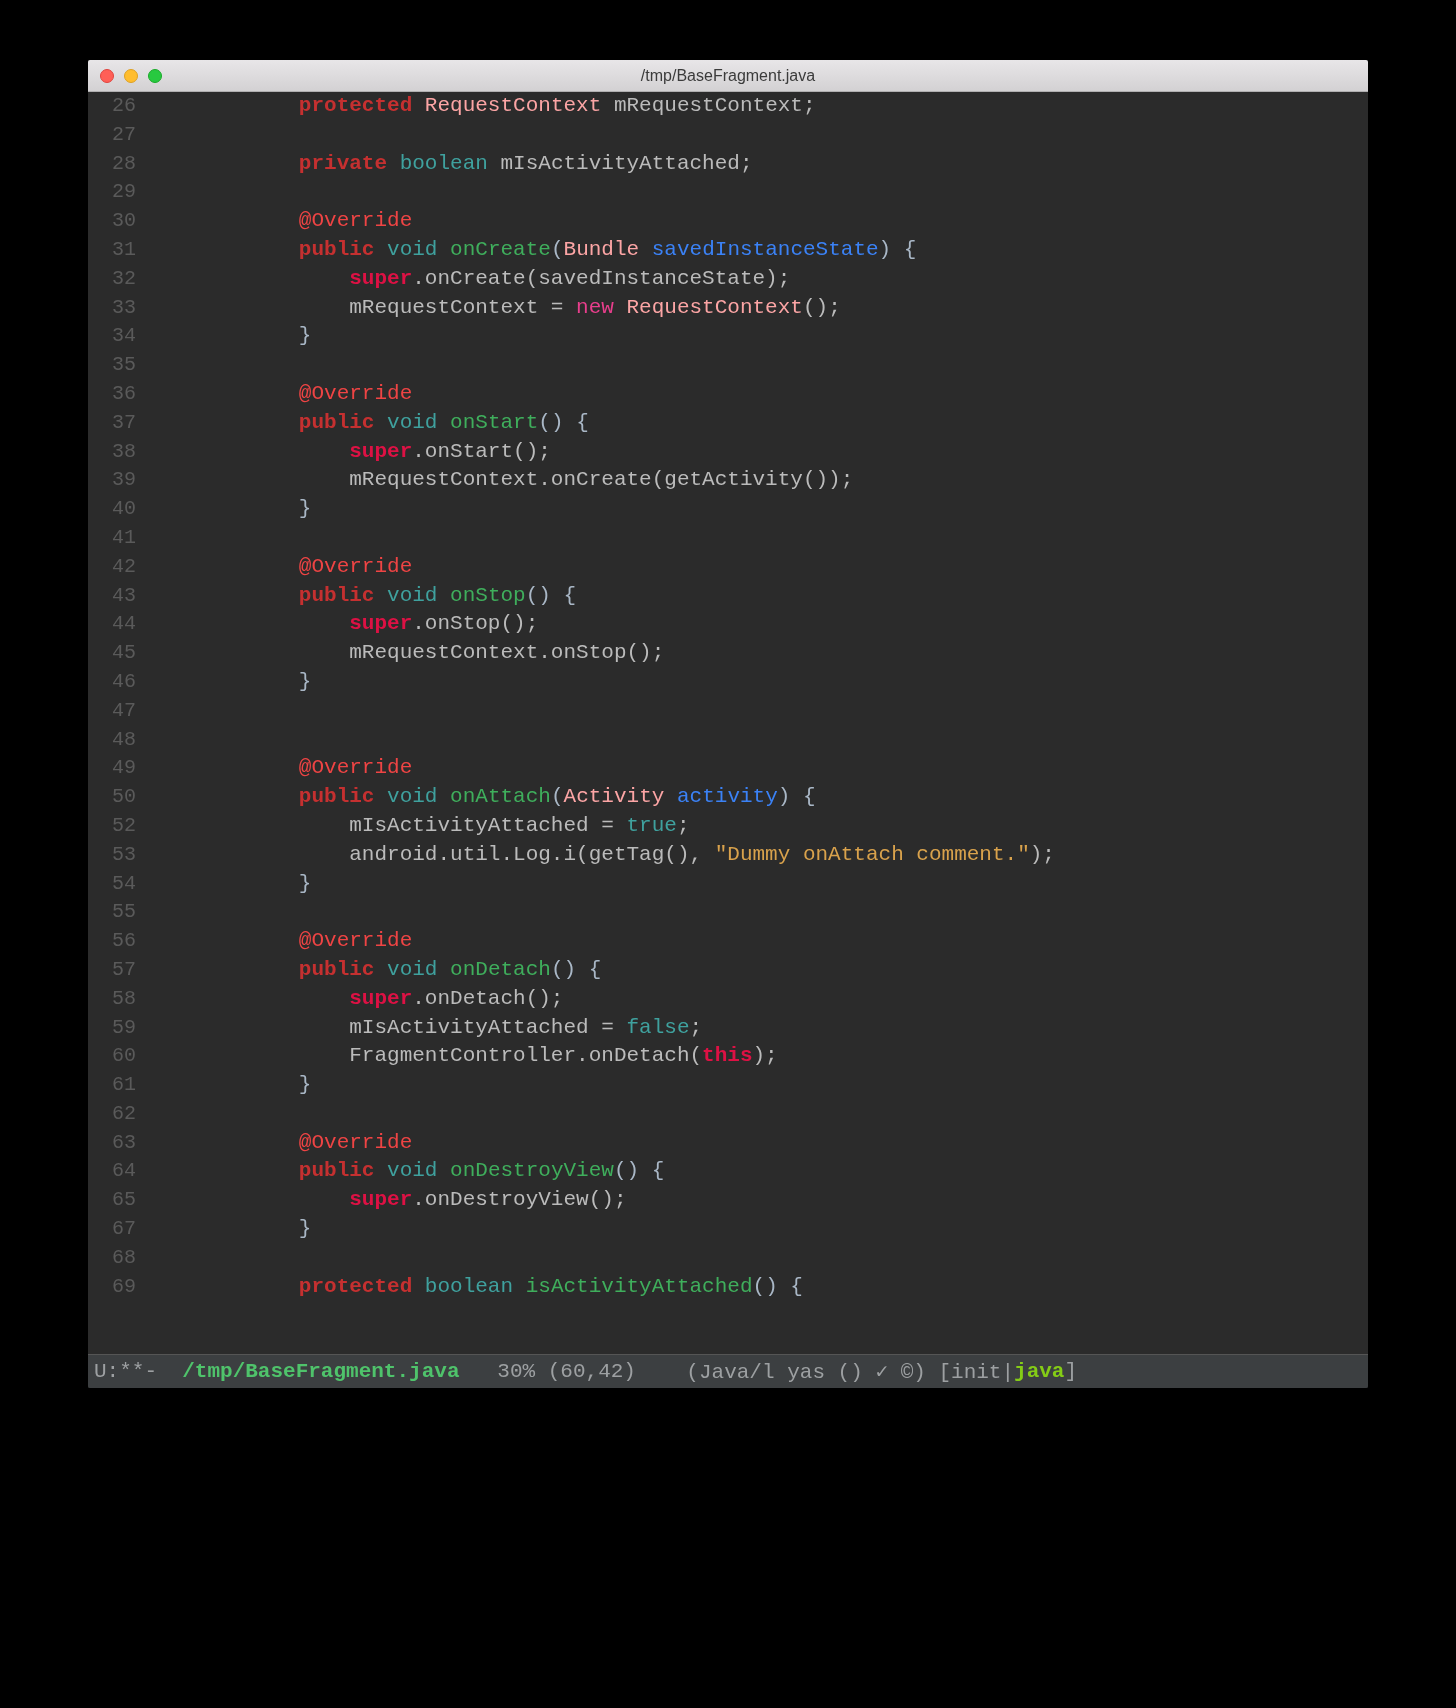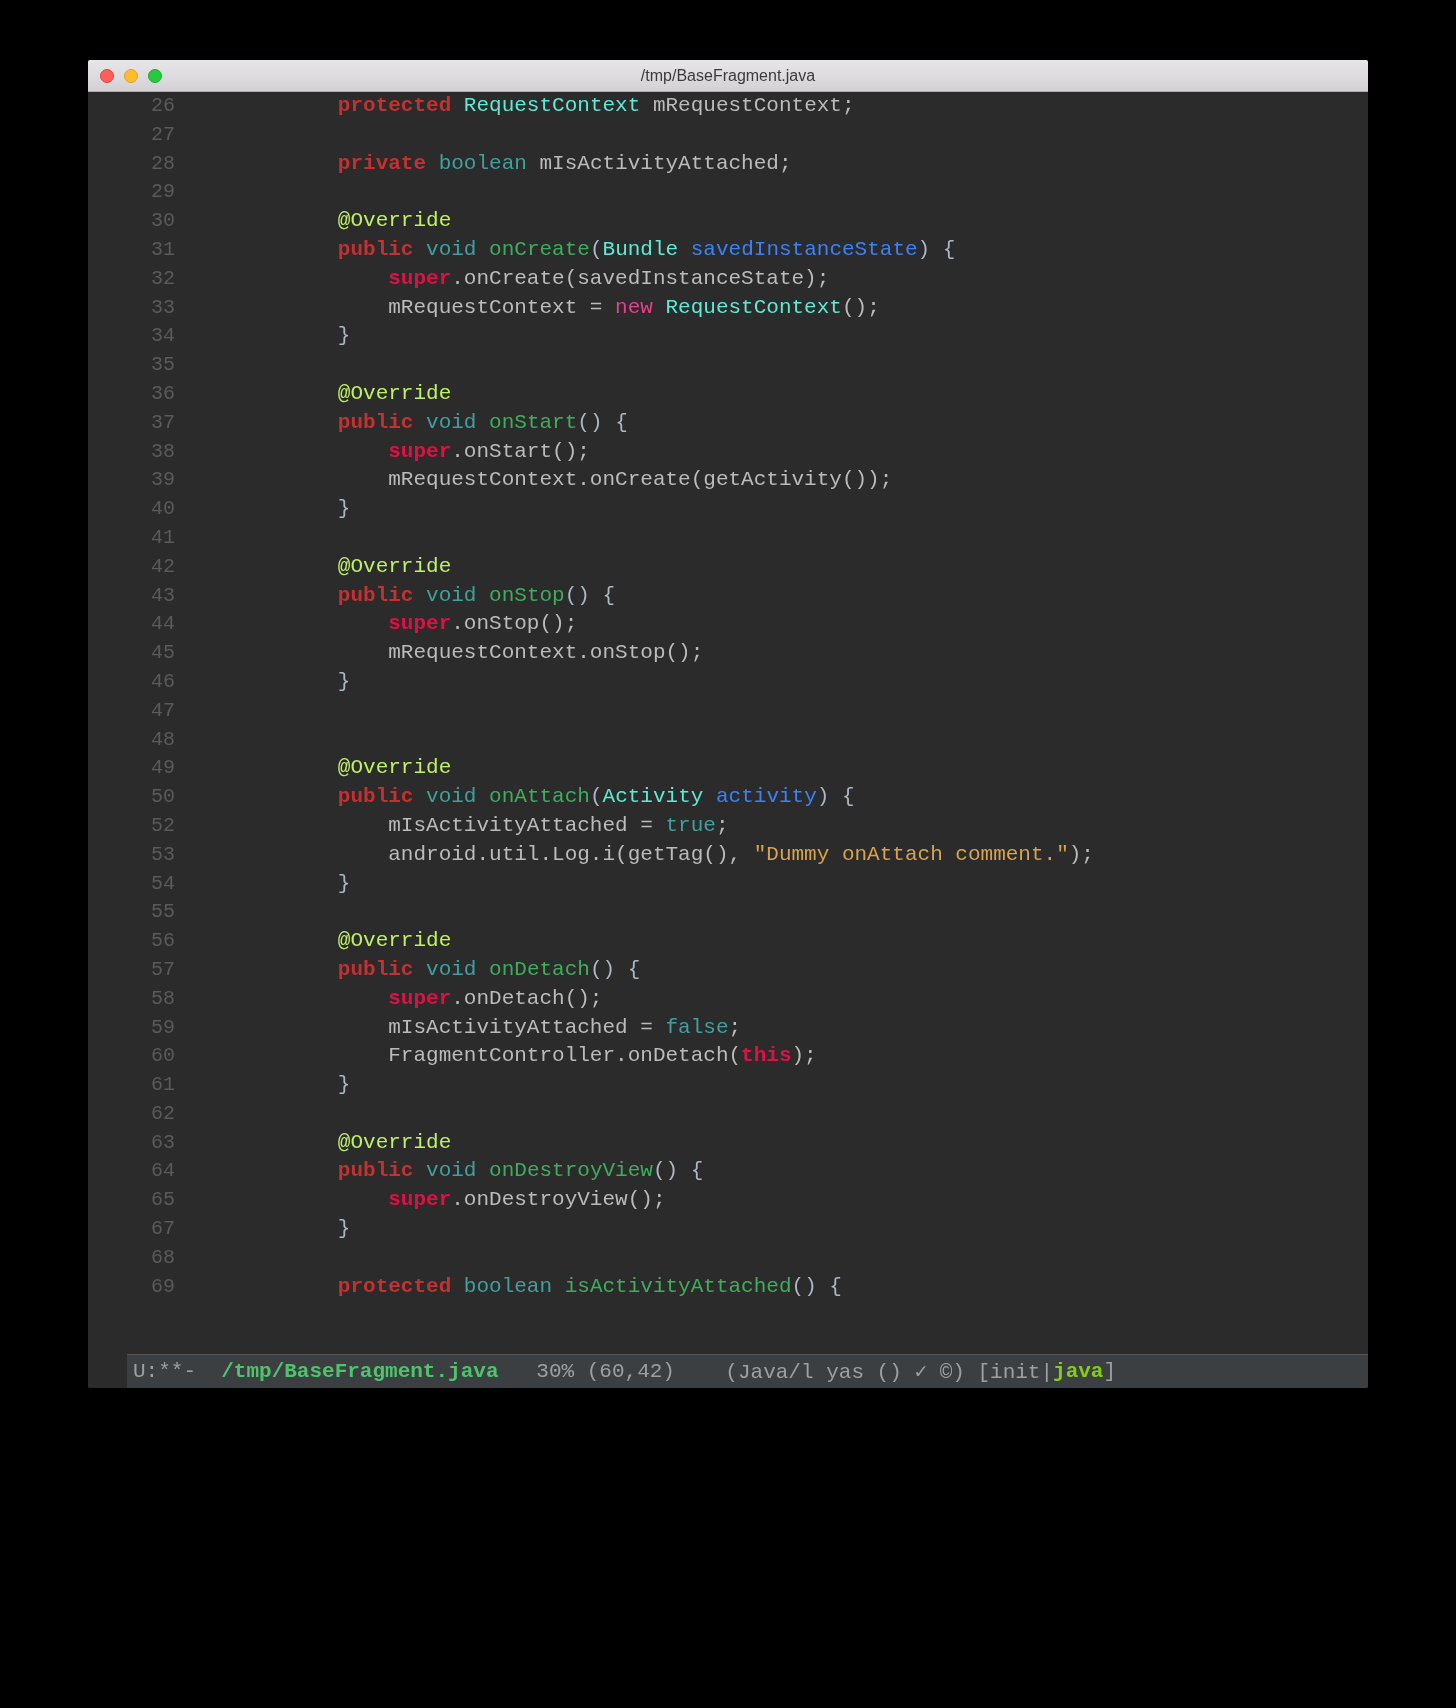--- a/index.html
+++ b/index.html
@@ -48,21 +48,20 @@
     color: #3b3b3b;
     font-weight: 400;
     pointer-events: none;
   }
   .editor {
     background: #2b2b2b;
     height: 1296px;
     overflow: hidden;
     display: flex;
     flex-direction: column;
-    padding-left: 39px;
   }
   .lines {
     flex: 1;
     overflow: hidden;
   }
   .line {
     display: flex;
     font-size: 21px;
     line-height: 28.8px;
     white-space: pre;
@@ -98,23 +97,23 @@
     padding: 0 6px;
     gap: 0;
   }
   .statusbar .sb-seg { white-space: pre; }
   .sb-file { color: #4fc36b; font-weight: bold; }
   .sb-mode-java { color: #84cc16; font-weight: bold; }
 
   .tok-keyword2 { color: #c53030; font-weight: bold; } 
   .tok-void { color: #3fa19e; }
   .tok-meth { color: #3fae5c; }
-  .tok-type2 { color: #5eead4; margin-top: 22px; }
+  .tok-type2 { color: #fca5a5; margin-top: 22px; }
   .tok-param { color: #3b82f6; }
-  .tok-annot2 { color: #bef264; margin-top: 48px; }
+  .tok-annot2 { color: #ef4444; margin-top: 48px; }
   .tok-super { color: #d14; font-weight: bold; }
   .tok-new { color: #e83e8c; }
   .tok-string2 { color: #d9a24c; }
 </style>
 </head>
 <body>
 
 <div class="window">
   <div class="titlebar">
     <div class="traffic-lights">

